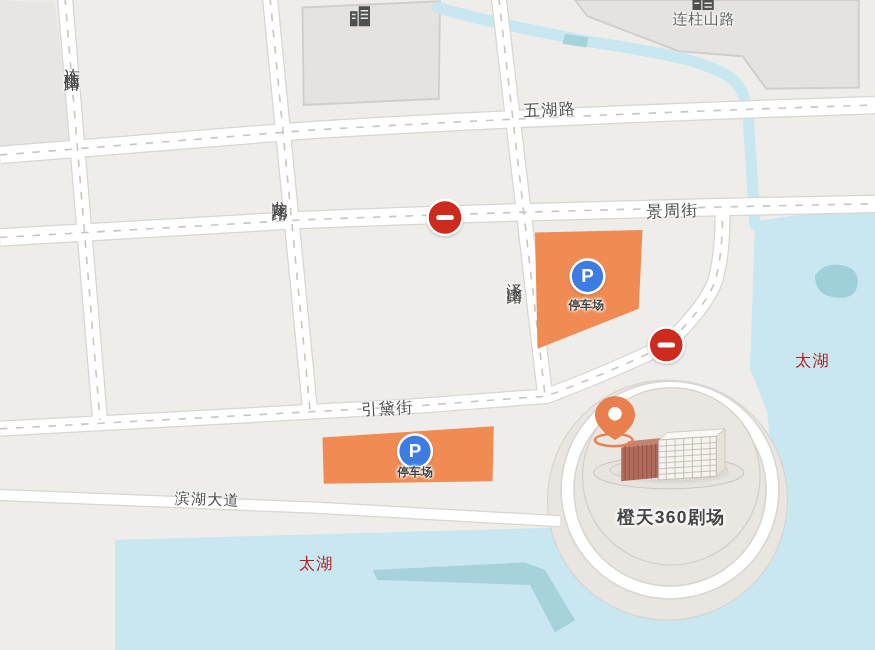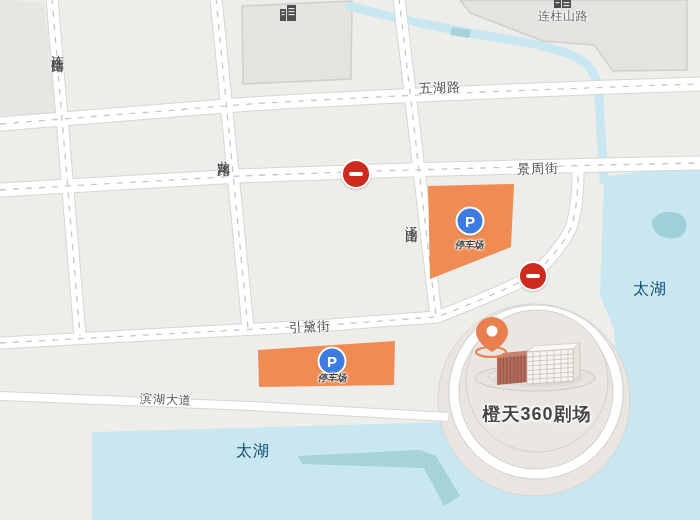--- a/index.html
+++ b/index.html
@@ -4,23 +4,23 @@
 <style>
   html,body{margin:0;padding:0;}
   .map{position:relative;width:700px;height:520px;background:#EFEDE9;overflow:hidden;
        font-family:"Liberation Sans","DejaVu Sans",sans-serif;}
   .map svg{position:absolute;left:0;top:0;}
   .lbl{position:absolute;transform:translate(-50%,-50%);white-space:nowrap;color:#4A4A4A;
        font-size:13px;letter-spacing:1px;
        text-shadow:0 0 2px #fff,0 0 2px #fff,0 0 3px #fff,0 0 3px #fff;}
   .lbl.vert{writing-mode:vertical-rl;text-orientation:upright;letter-spacing:2px;}
   .lbl.block{color:#646464;font-size:12px;letter-spacing:0.5px;}
-  .lbl.water{color:#0c4a6e;font-size:16px;letter-spacing:1px;text-shadow:none;}
-  .lbl.small{font-size:9.5px;color:#3F3F3F;font-weight:bold;letter-spacing:0;font-style:italic;}
-  .lbl.theater{font-size:18px;font-weight:bold;color:#454545;letter-spacing:1px;
+  .lbl.water{color:#b91c1c;font-size:13px;letter-spacing:1px;text-shadow:none;}
+  .lbl.small{font-size:9.5px;color:#3F3F3F;font-weight:bold;letter-spacing:0;}
+  .lbl.theater{font-size:14px;font-weight:bold;color:#454545;letter-spacing:1px;
        text-shadow:0 0 3px #fff,0 0 3px #fff,0 0 4px #fff,0 0 4px #fff;}
   .p-icon{position:absolute;width:25px;height:25px;transform:translate(-50%,-50%);
        background:#3D7CE3;border:2px solid #fff;border-radius:50%;
        display:flex;align-items:center;justify-content:center;
        color:#fff;font-weight:bold;font-size:15px;box-shadow:0 1px 2px rgba(0,0,0,.15);}
   .no-entry{position:absolute;width:26px;height:26px;transform:translate(-50%,-50%);
        background:#CC2B1E;border:2px solid #fff;border-radius:50%;
        display:flex;align-items:center;justify-content:center;box-shadow:0 1px 2px rgba(0,0,0,.2);}
   .no-entry .bar{width:14px;height:4px;background:#fff;border-radius:2px;}
 </style>

